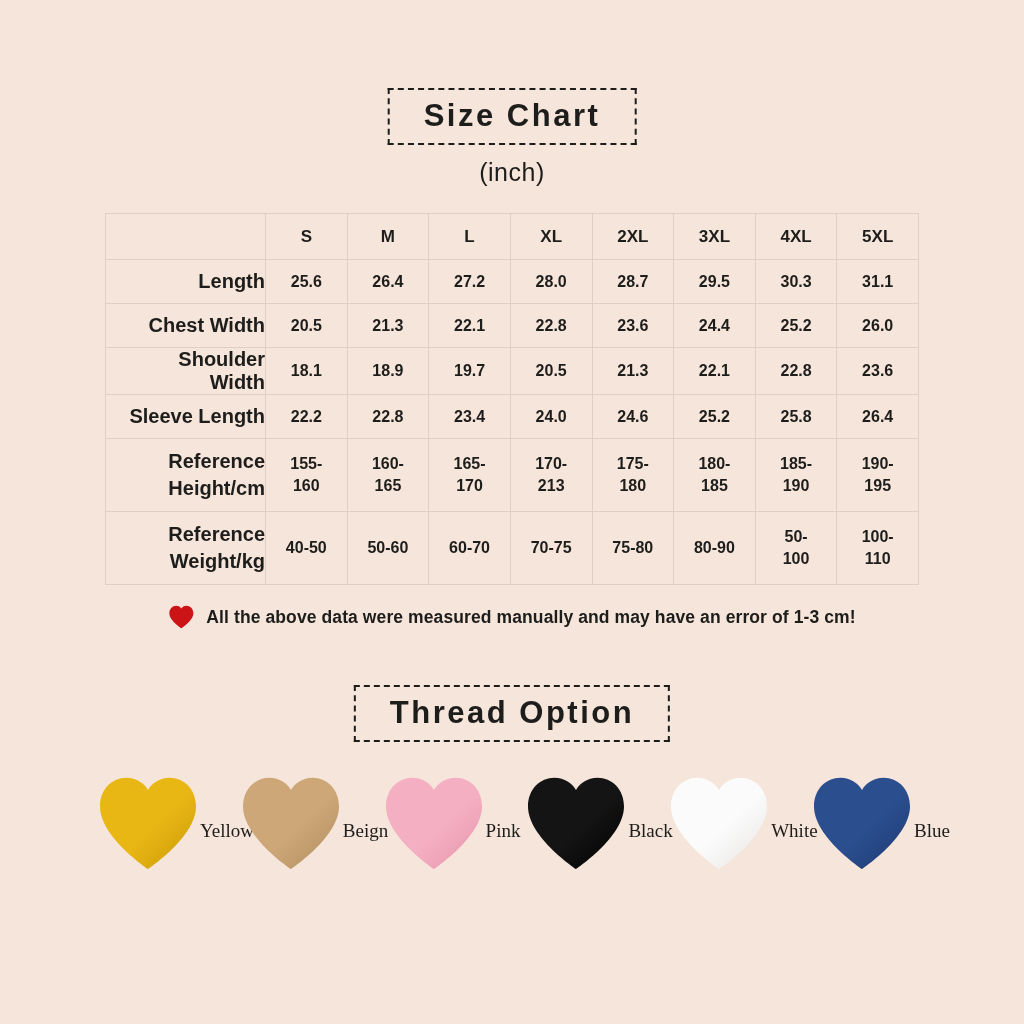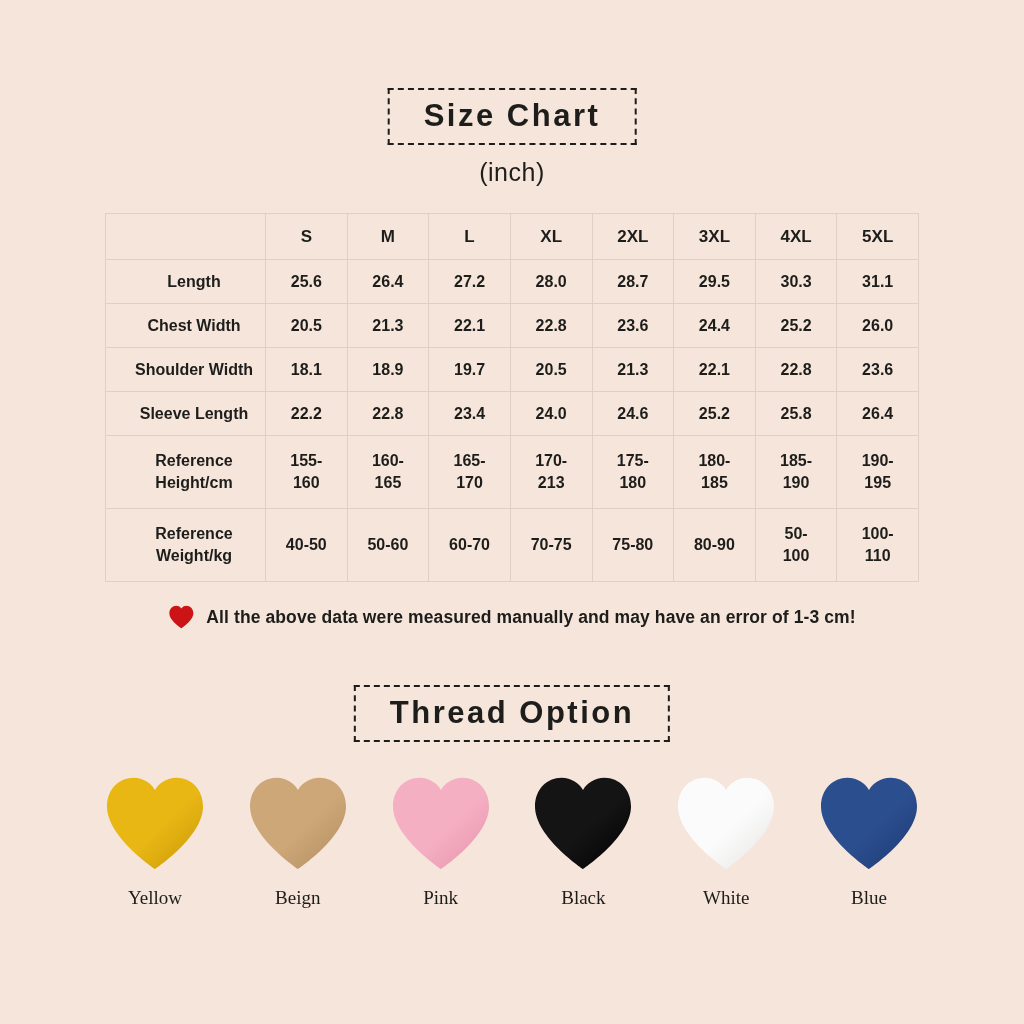--- a/index.html
+++ b/index.html
@@ -69,23 +69,23 @@
     font-size: 16px;
     font-weight: 700;
     color: #1d1d1b;
     text-align: center;
     padding: 0;
     height: 43px;
     vertical-align: middle;
   }
   table.size-table col.label-col { width: 160px; }
   table.size-table td.row-label {
-    text-align: center;
+    text-align: right;
     padding-left: 17px;
-    font-size: 16px;
+    font-size: 20px;
     font-weight: 600;
   }
   table.size-table th.corner { background: transparent; }
   table.size-table tr.header-row th { height: 45px; font-size: 17px; }
   table.size-table tr.tall-row td { height: 72px; line-height: 1.35; }
   .cell-break { display: block; }
 
   
   .note {
     position: absolute;
@@ -114,21 +114,21 @@
     position: absolute;
     top: 775px;
     left: 96px;
     width: 832px;
     display: flex;
     justify-content: space-between;
   }
   .thread {
     width: 118px;
     display: flex;
-    flex-direction: column;
+    flex-direction: row;
     align-items: center;
   }
   .thread-heart {
     width: 104px;
     height: 96px;
   }
   .thread-label {
     margin-top: 16px;
     font-family: "Liberation Serif", serif;
     font-size: 19px;

